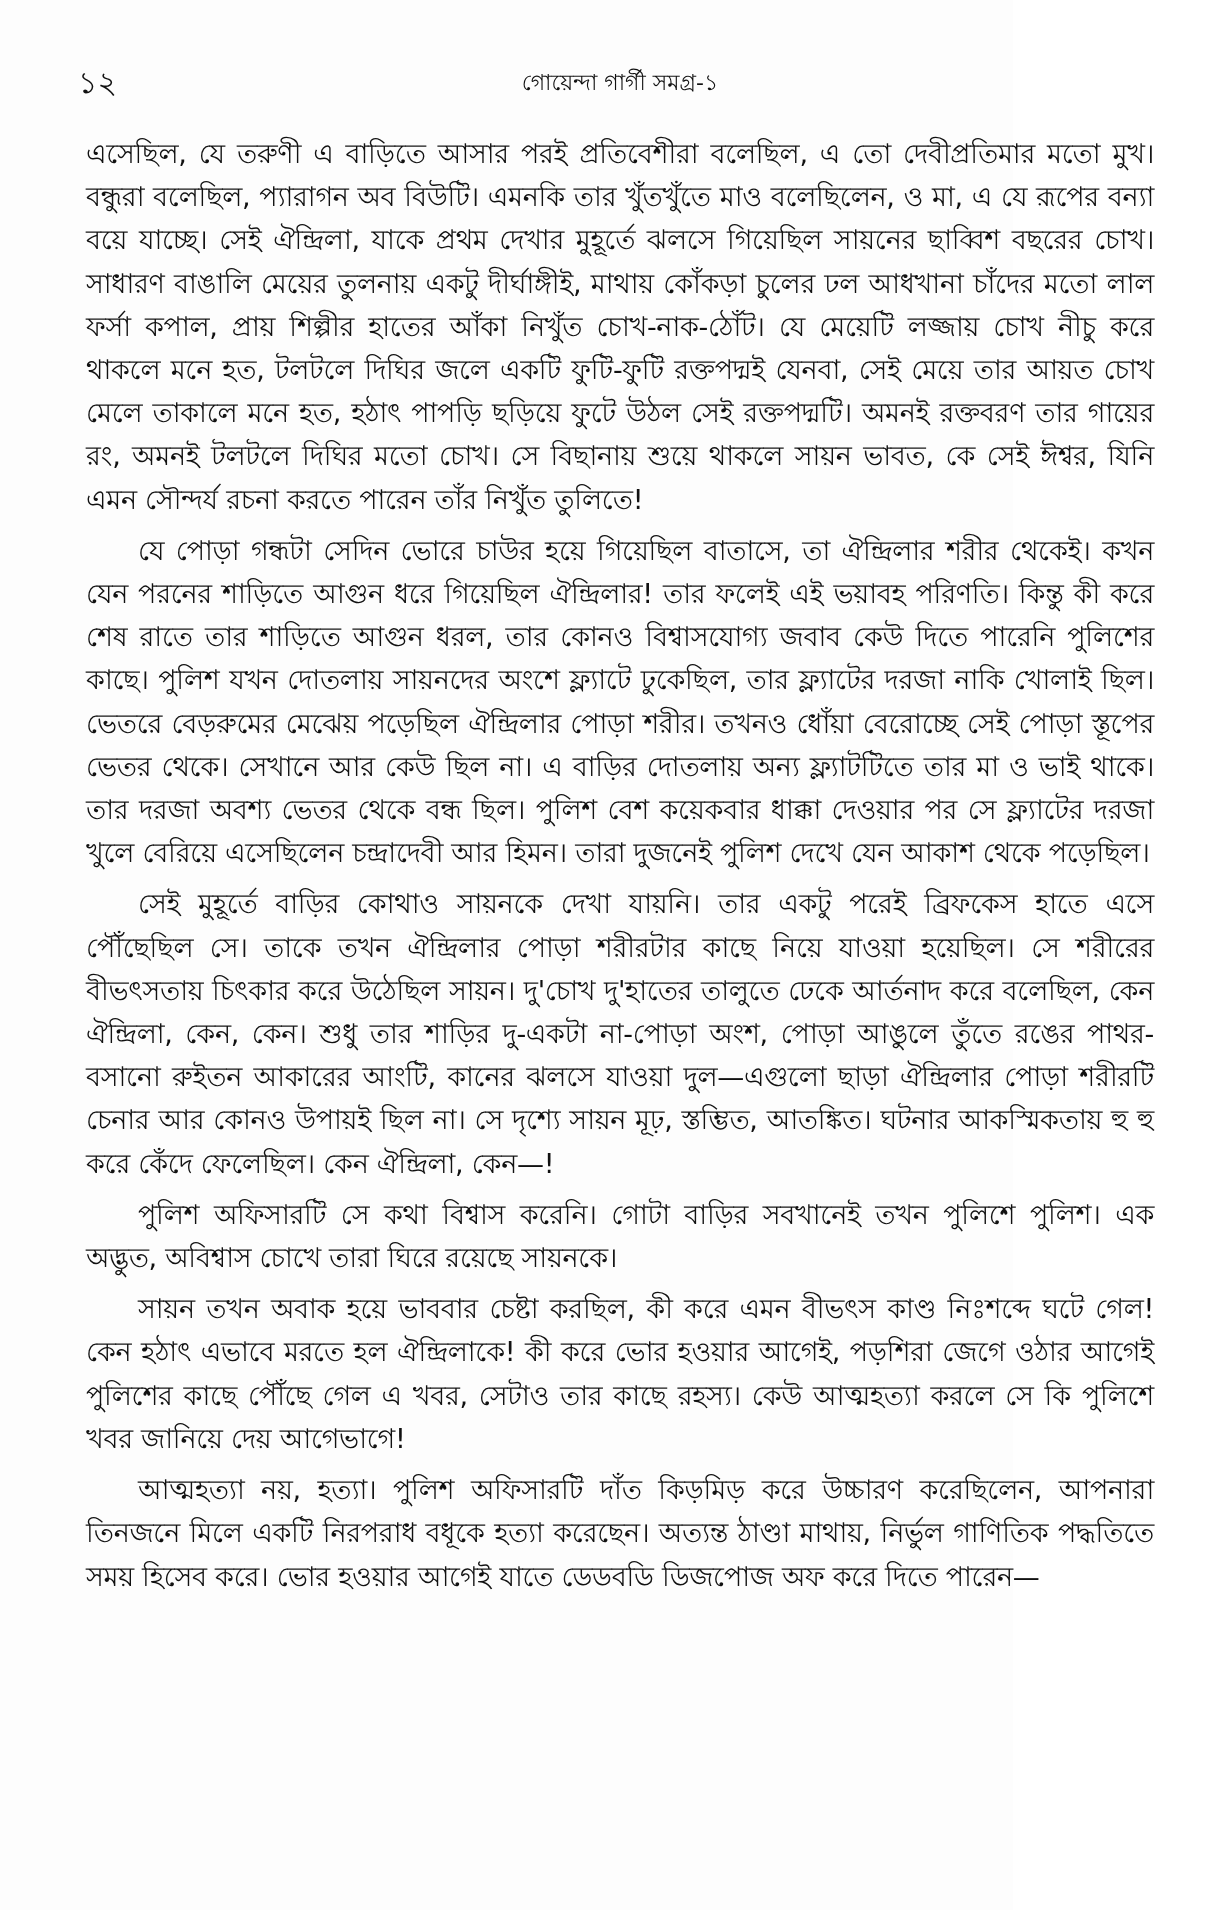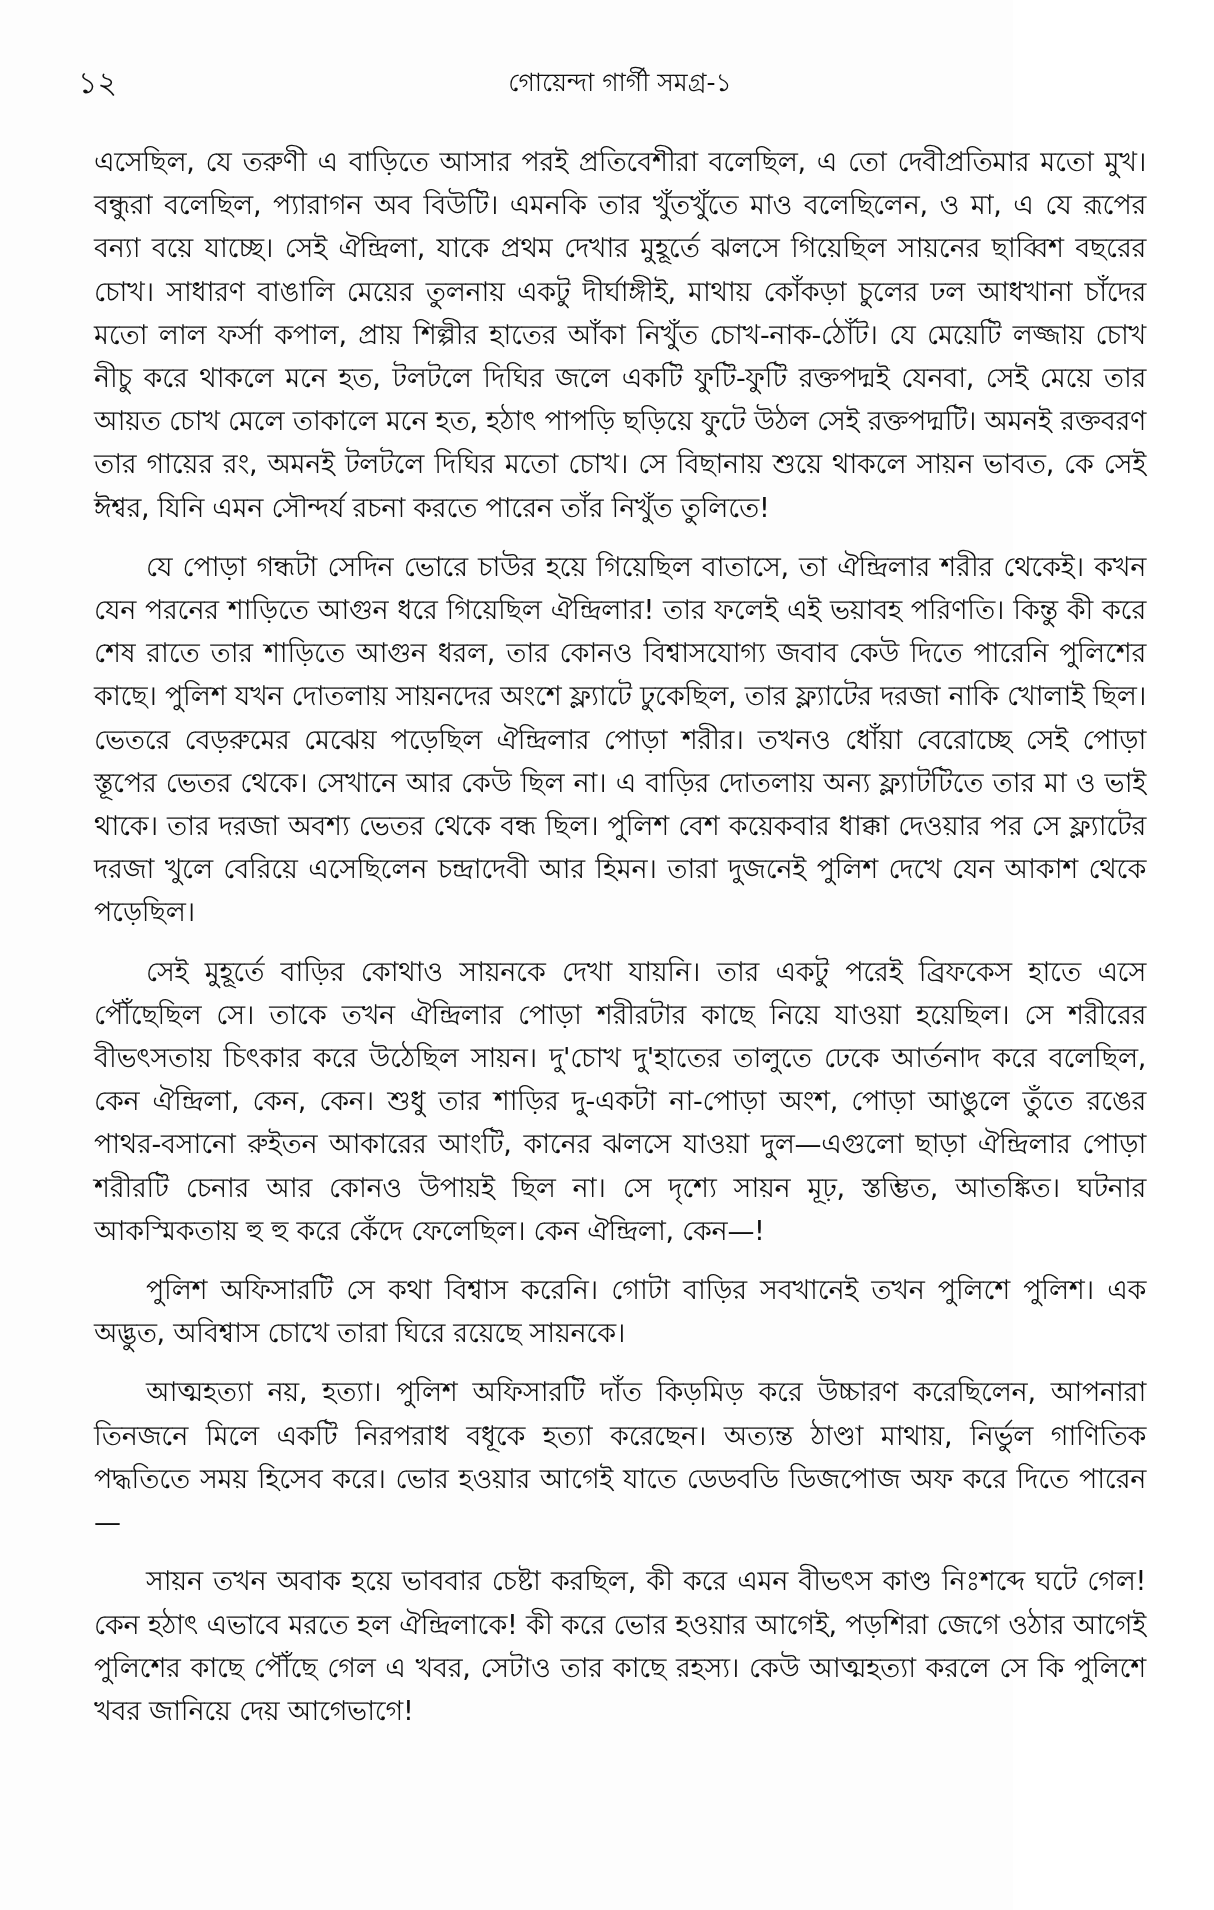--- a/index.html
+++ b/index.html
@@ -35,35 +35,35 @@
       top: 0;
       font-size: 30px;
       line-height: 50px;
     }
     .book-title {
       position: absolute;
       left: 0;
       right: 0;
       top: 0;
       text-align: center;
-      font-size: 25px;
+      font-size: 22px;
       line-height: 50px;
     }
     .body-text {
       position: absolute;
       top: 124px;
       left: 78px;
       width: 1084px;
       font-size: 27px;
       line-height: 43.2px;
       text-align: justify;
       letter-spacing: -0.3px;
     }
     .para {
-      margin: 16px;
+      margin: 8px;
       text-indent: 0;
     }
     .para.indent {
       text-indent: 52px;
     }
   </style>
 </head>
 <body>
 
 <div class="page">
@@ -71,17 +71,17 @@
   <div class="running-header">
     <span class="page-number">১২</span>
     <span class="book-title">গোয়েন্দা গার্গী সমগ্র-১</span>
   </div>
 
   <div class="body-text">
     <p class="para">এসেছিল, যে তরুণী এ বাড়িতে আসার পরই প্রতিবেশীরা বলেছিল, এ তো দেবীপ্রতিমার মতো মুখ। বন্ধুরা বলেছিল, প্যারাগন অব বিউটি। এমনকি তার খুঁতখুঁতে মাও বলেছিলেন, ও মা, এ যে রূপের বন্যা বয়ে যাচ্ছে। সেই ঐন্দ্রিলা, যাকে প্রথম দেখার মুহূর্তে ঝলসে গিয়েছিল সায়নের ছাব্বিশ বছরের চোখ। সাধারণ বাঙালি মেয়ের তুলনায় একটু দীর্ঘাঙ্গীই, মাথায় কোঁকড়া চুলের ঢল আধখানা চাঁদের মতো লাল ফর্সা কপাল, প্রায় শিল্পীর হাতের আঁকা নিখুঁত চোখ-নাক-ঠোঁট। যে মেয়েটি লজ্জায় চোখ নীচু করে থাকলে মনে হত, টলটলে দিঘির জলে একটি ফুটি-ফুটি রক্তপদ্মই যেনবা, সেই মেয়ে তার আয়ত চোখ মেলে তাকালে মনে হত, হঠাৎ পাপড়ি ছড়িয়ে ফুটে উঠল সেই রক্তপদ্মটি। অমনই রক্তবরণ তার গায়ের রং, অমনই টলটলে দিঘির মতো চোখ। সে বিছানায় শুয়ে থাকলে সায়ন ভাবত, কে সেই ঈশ্বর, যিনি এমন সৌন্দর্য রচনা করতে পারেন তাঁর নিখুঁত তুলিতে!</p>
     <p class="para indent">যে পোড়া গন্ধটা সেদিন ভোরে চাউর হয়ে গিয়েছিল বাতাসে, তা ঐন্দ্রিলার শরীর থেকেই। কখন যেন পরনের শাড়িতে আগুন ধরে গিয়েছিল ঐন্দ্রিলার! তার ফলেই এই ভয়াবহ পরিণতি। কিন্তু কী করে শেষ রাতে তার শাড়িতে আগুন ধরল, তার কোনও বিশ্বাসযোগ্য জবাব কেউ দিতে পারেনি পুলিশের কাছে। পুলিশ যখন দোতলায় সায়নদের অংশে ফ্ল্যাটে ঢুকেছিল, তার ফ্ল্যাটের দরজা নাকি খোলাই ছিল। ভেতরে বেড়রুমের মেঝেয় পড়েছিল ঐন্দ্রিলার পোড়া শরীর। তখনও ধোঁয়া বেরোচ্ছে সেই পোড়া স্তূপের ভেতর থেকে। সেখানে আর কেউ ছিল না। এ বাড়ির দোতলায় অন্য ফ্ল্যাটটিতে তার মা ও ভাই থাকে। তার দরজা অবশ্য ভেতর থেকে বন্ধ ছিল। পুলিশ বেশ কয়েকবার ধাক্কা দেওয়ার পর সে ফ্ল্যাটের দরজা খুলে বেরিয়ে এসেছিলেন চন্দ্রাদেবী আর হিমন। তারা দুজনেই পুলিশ দেখে যেন আকাশ থেকে পড়েছিল।</p>
     <p class="para indent">সেই মুহূর্তে বাড়ির কোথাও সায়নকে দেখা যায়নি। তার একটু পরেই ব্রিফকেস হাতে এসে পৌঁছেছিল সে। তাকে তখন ঐন্দ্রিলার পোড়া শরীরটার কাছে নিয়ে যাওয়া হয়েছিল। সে শরীরের বীভৎসতায় চিৎকার করে উঠেছিল সায়ন। দু'চোখ দু'হাতের তালুতে ঢেকে আর্তনাদ করে বলেছিল, কেন ঐন্দ্রিলা, কেন, কেন। শুধু তার শাড়ির দু-একটা না-পোড়া অংশ, পোড়া আঙুলে তুঁতে রঙের পাথর-বসানো রুইতন আকারের আংটি, কানের ঝলসে যাওয়া দুল—এগুলো ছাড়া ঐন্দ্রিলার পোড়া শরীরটি চেনার আর কোনও উপায়ই ছিল না। সে দৃশ্যে সায়ন মূঢ়, স্তম্ভিত, আতঙ্কিত। ঘটনার আকস্মিকতায় হু হু করে কেঁদে ফেলেছিল। কেন ঐন্দ্রিলা, কেন—!</p>
     <p class="para indent">পুলিশ অফিসারটি সে কথা বিশ্বাস করেনি। গোটা বাড়ির সবখানেই তখন পুলিশে পুলিশ। এক অদ্ভুত, অবিশ্বাস চোখে তারা ঘিরে রয়েছে সায়নকে।</p>
+    <p class="para indent">সায়ন তখন অবাক হয়ে ভাববার চেষ্টা করছিল, কী করে এমন বীভৎস কাণ্ড নিঃশব্দে ঘটে গেল! কেন হঠাৎ এভাবে মরতে হল ঐন্দ্রিলাকে! কী করে ভোর হওয়ার আগেই, পড়শিরা জেগে ওঠার আগেই পুলিশের কাছে পৌঁছে গেল এ খবর, সেটাও তার কাছে রহস্য। কেউ আত্মহত্যা করলে সে কি পুলিশে খবর জানিয়ে দেয় আগেভাগে!</p>
     <p class="para indent">আত্মহত্যা নয়, হত্যা। পুলিশ অফিসারটি দাঁত কিড়মিড় করে উচ্চারণ করেছিলেন, আপনারা তিনজনে মিলে একটি নিরপরাধ বধূকে হত্যা করেছেন। অত্যন্ত ঠাণ্ডা মাথায়, নির্ভুল গাণিতিক পদ্ধতিতে সময় হিসেব করে। ভোর হওয়ার আগেই যাতে ডেডবডি ডিজপোজ অফ করে দিতে পারেন—</p>
-    <p class="para indent">সায়ন তখন অবাক হয়ে ভাববার চেষ্টা করছিল, কী করে এমন বীভৎস কাণ্ড নিঃশব্দে ঘটে গেল! কেন হঠাৎ এভাবে মরতে হল ঐন্দ্রিলাকে! কী করে ভোর হওয়ার আগেই, পড়শিরা জেগে ওঠার আগেই পুলিশের কাছে পৌঁছে গেল এ খবর, সেটাও তার কাছে রহস্য। কেউ আত্মহত্যা করলে সে কি পুলিশে খবর জানিয়ে দেয় আগেভাগে!</p>
   </div>
 
 </div>
 
 </body></html>

